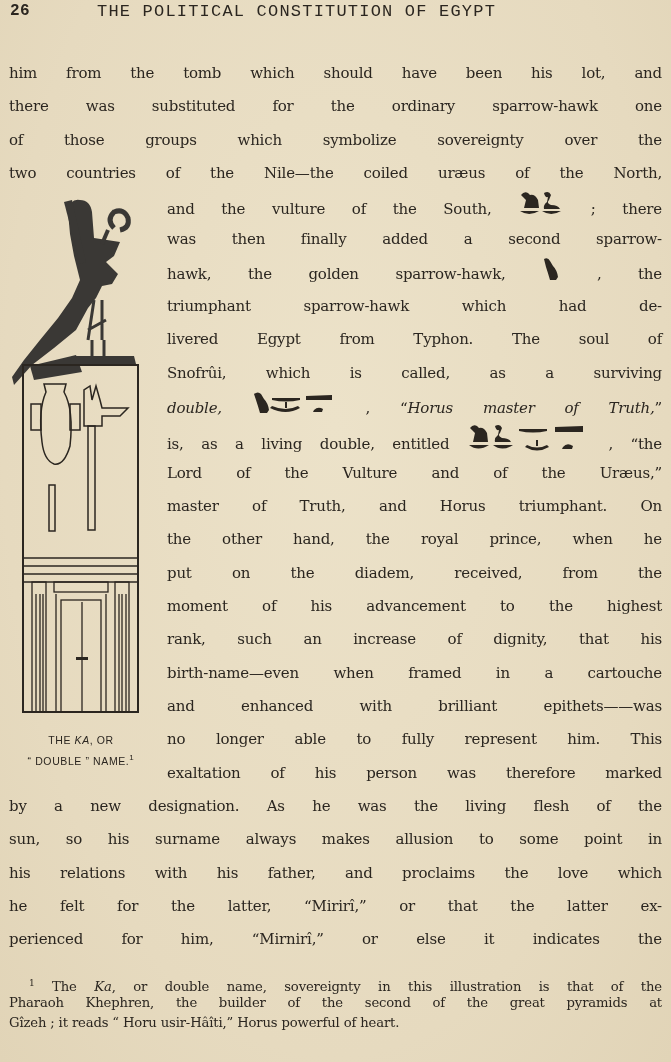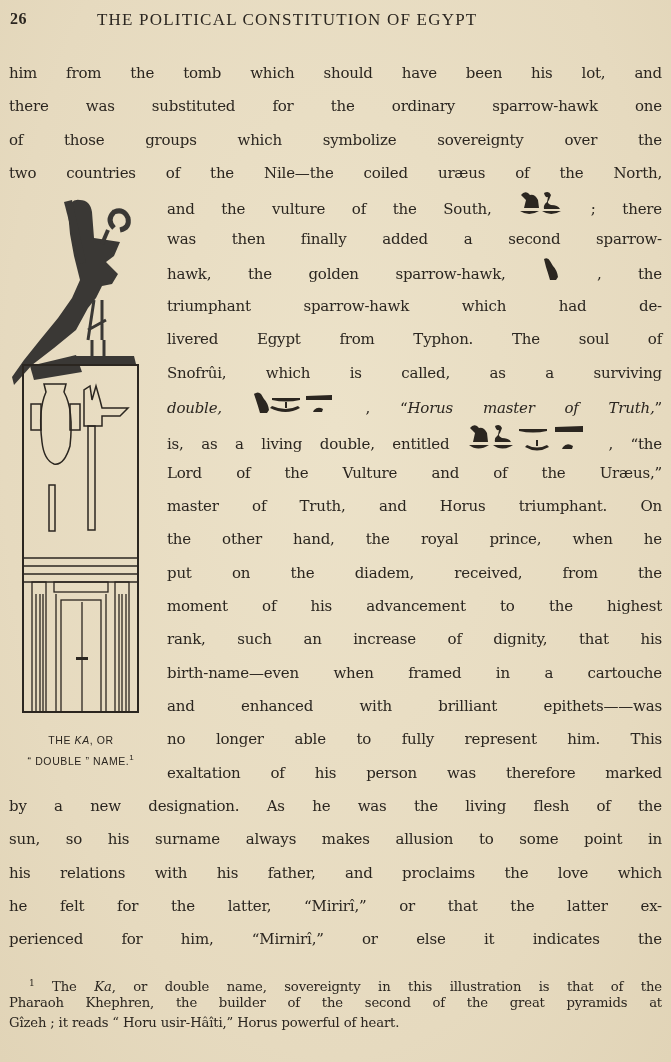--- a/index.html
+++ b/index.html
@@ -6,22 +6,22 @@
     body {
       width: 671px; height: 1062px; overflow: hidden;
       background: #e8ddc2;
       background-image: radial-gradient(ellipse at 50% 40%, #ece2c9 0%, #e6dabf 70%, #e1d4b7 100%);
       color: #2b2620;
       font-family: "DejaVu Serif", "Liberation Serif", serif;
       position: relative;
     }
     .page { position: absolute; left: 0; top: 0; width: 671px; height: 1062px; }
     .running-head {
-      position: absolute; top: 8px; left: 10px; right: 10px; height: 24px;
-      font-family: Liberation Serif, serif; font-size: 17px; letter-spacing: 0.5px;
+      position: absolute; top: 0; left: 10px; right: 10px; height: 24px;
+      font-family: Liberation Mono, monospace; font-size: 17px; letter-spacing: 0.5px;
     }
     .running-head .pnum { position: absolute; left: 0; top: 2px; font-weight: bold; font-size: 16px; }
     .running-head .title { position: absolute; left: 87px; top: 2px; letter-spacing: 1.2px; }
     .line {
       position: absolute; height: 32px; line-height: 32px;
       font-family: "DejaVu Serif", serif; font-size: 15px;
       white-space: nowrap; text-align: justify; text-align-last: justify;
       letter-spacing: -0.2px;
     }
     .full { left: 9px; width: 653px; }

